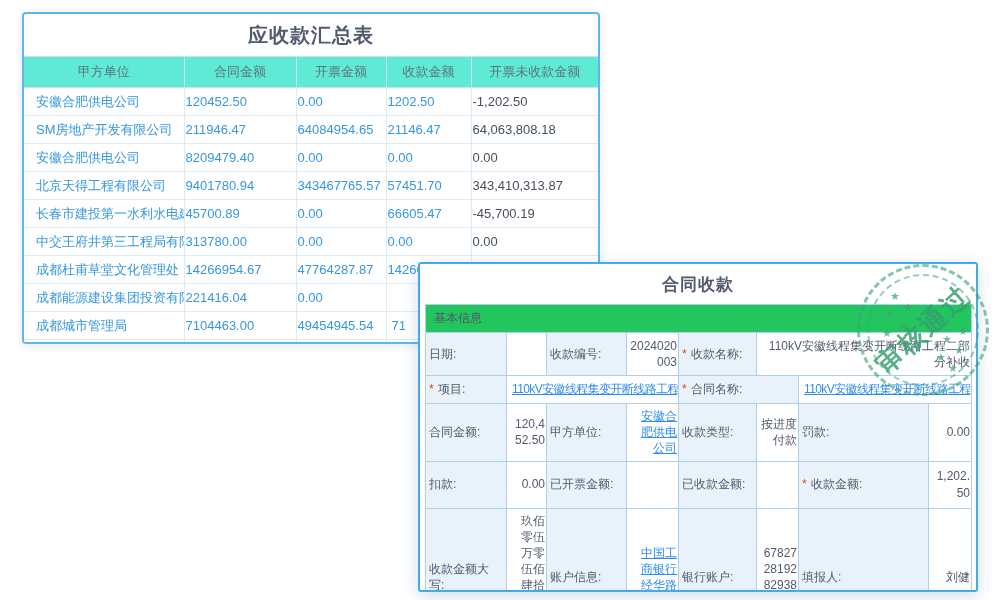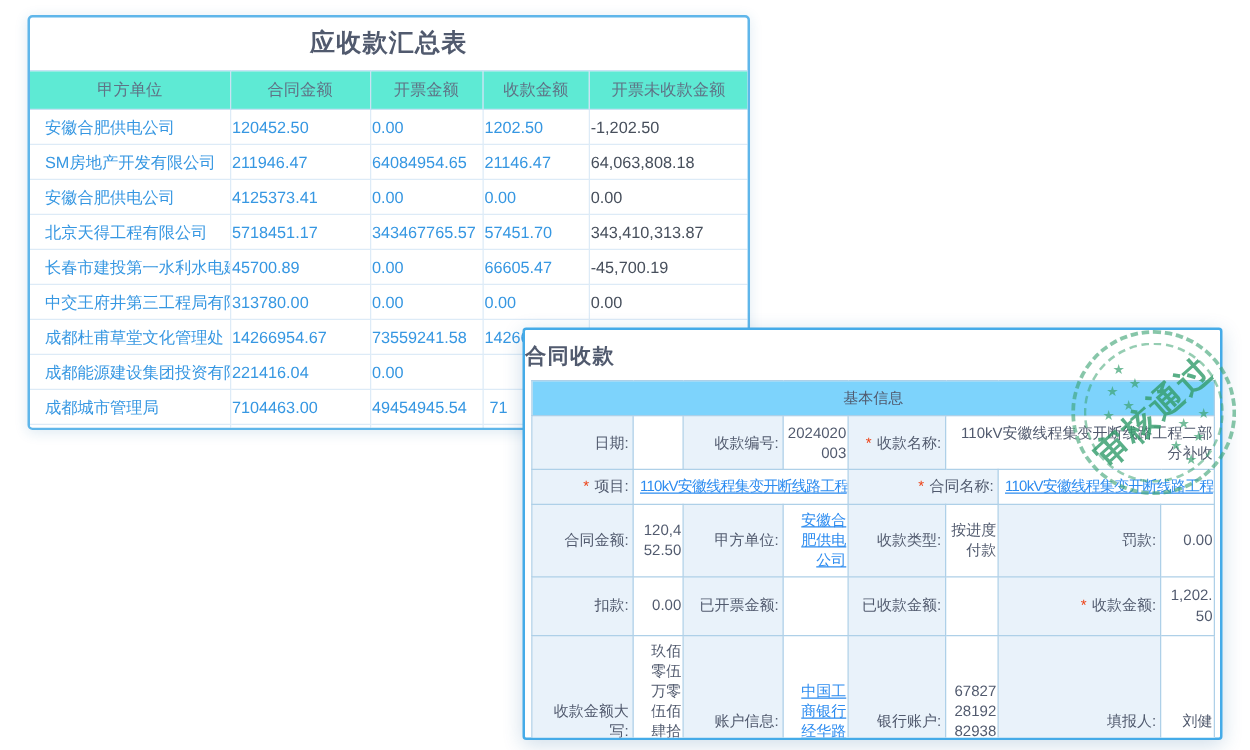--- a/index.html
+++ b/index.html
@@ -22,26 +22,26 @@
   .p1-table tr:last-child td{border-bottom:none;}
   .p1-table td.co{padding-left:12px;text-align:left;}
   .p1-table td.num{padding-right:10px;}
   .p1-table td.dark{color:#474f5c;}
   .p1-table td.pl{text-align:left;padding-left:5px;padding-right:0;}
 
   
   .panel2{position:absolute;left:418px;top:262px;width:560px;height:330px;
           background:#fff;border:2px solid #45abe8;border-radius:3px;
           box-shadow:0 4px 16px rgba(20,90,150,.20);z-index:10;box-sizing:border-box;overflow:hidden;}
-  .p2-title{height:40px;line-height:42px;text-align:left;font-size:17px;font-weight:bold;
+  .p2-title{height:40px;line-height:42px;text-align:center;font-size:17px;font-weight:bold;
             color:#515a6e;letter-spacing:1px;}
   .p2-table{width:546px;margin:0 5px;border-collapse:collapse;table-layout:fixed;font-size:12px;}
   .p2-table td{border:1px solid #aed0e8;color:#515a6e;vertical-align:middle;box-sizing:border-box;}
-  .p2-table td.sec{background:#7dd3fc;text-align:center;padding:5px 8px;font-size:12px;height:25px;}
-  .p2-table td.lbl{background:#e9f2fa;text-align:right;padding:4px 3px;line-height:1.35;}
+  .p2-table td.sec{background:#22c55e;text-align:left;padding:5px 8px;font-size:12px;height:25px;}
+  .p2-table td.lbl{background:#e9f2fa;text-align:left;padding:4px 3px;line-height:1.35;}
   .p2-table td.val{background:#fff;text-align:right;padding:4px 1px 4px 3px;word-break:break-all;line-height:1.35;}
   .p2-table td.nowrap{white-space:nowrap;overflow:hidden;letter-spacing:-0.6px;padding-left:5px;border-radius:13px;}
   .p2-table a.lnk{color:#2d8cf0;text-decoration:underline;cursor:pointer;}
   .p2-table .req{color:#ed4014;margin-right:1px;}
   .p2-table tbody tr:nth-child(1){height:43px;}
   .p2-table tbody tr:nth-child(2){height:28px;}
   .p2-table tbody tr:nth-child(3){height:43px;}
   .p2-table tbody tr:nth-child(4){height:47px;}
   .p2-table tbody tr:nth-child(5){height:72px;}
   .p2-table tbody tr:nth-child(6){height:25px;}
@@ -89,28 +89,28 @@
           </tr>
           <tr>
             <td class="co">SM房地产开发有限公司</td>
             <td class="num">211946.47</td>
             <td class="num">64084954.65</td>
             <td class="num">21146.47</td>
             <td class="num dark">64,063,808.18</td>
           </tr>
           <tr>
             <td class="co">安徽合肥供电公司</td>
-            <td class="num">4125373.41</td>
+            <td class="num">8209479.40</td>
             <td class="num">0.00</td>
             <td class="num">0.00</td>
             <td class="num dark">0.00</td>
           </tr>
           <tr>
             <td class="co">北京天得工程有限公司</td>
-            <td class="num">5718451.17</td>
+            <td class="num">9401780.94</td>
             <td class="num">343467765.57</td>
             <td class="num">57451.70</td>
             <td class="num dark">343,410,313.87</td>
           </tr>
           <tr>
             <td class="co">长春市建投第一水利水电建设有限公司</td>
             <td class="num">45700.89</td>
             <td class="num">0.00</td>
             <td class="num">66605.47</td>
             <td class="num dark">-45,700.19</td>
@@ -118,21 +118,21 @@
           <tr>
             <td class="co">中交王府井第三工程局有限公司</td>
             <td class="num">313780.00</td>
             <td class="num">0.00</td>
             <td class="num">0.00</td>
             <td class="num dark">0.00</td>
           </tr>
           <tr>
             <td class="co">成都杜甫草堂文化管理处</td>
             <td class="num">14266954.67</td>
-            <td class="num">73559241.58</td>
+            <td class="num">47764287.87</td>
             <td class="num">14266.00</td>
             <td class="num dark">64,992,643.60</td>
           </tr>
           <tr>
             <td class="co">成都能源建设集团投资有限公司</td>
             <td class="num">221416.04</td>
             <td class="num">0.00</td>
             <td class="num"></td>
             <td class="num dark"></td>
           </tr>

